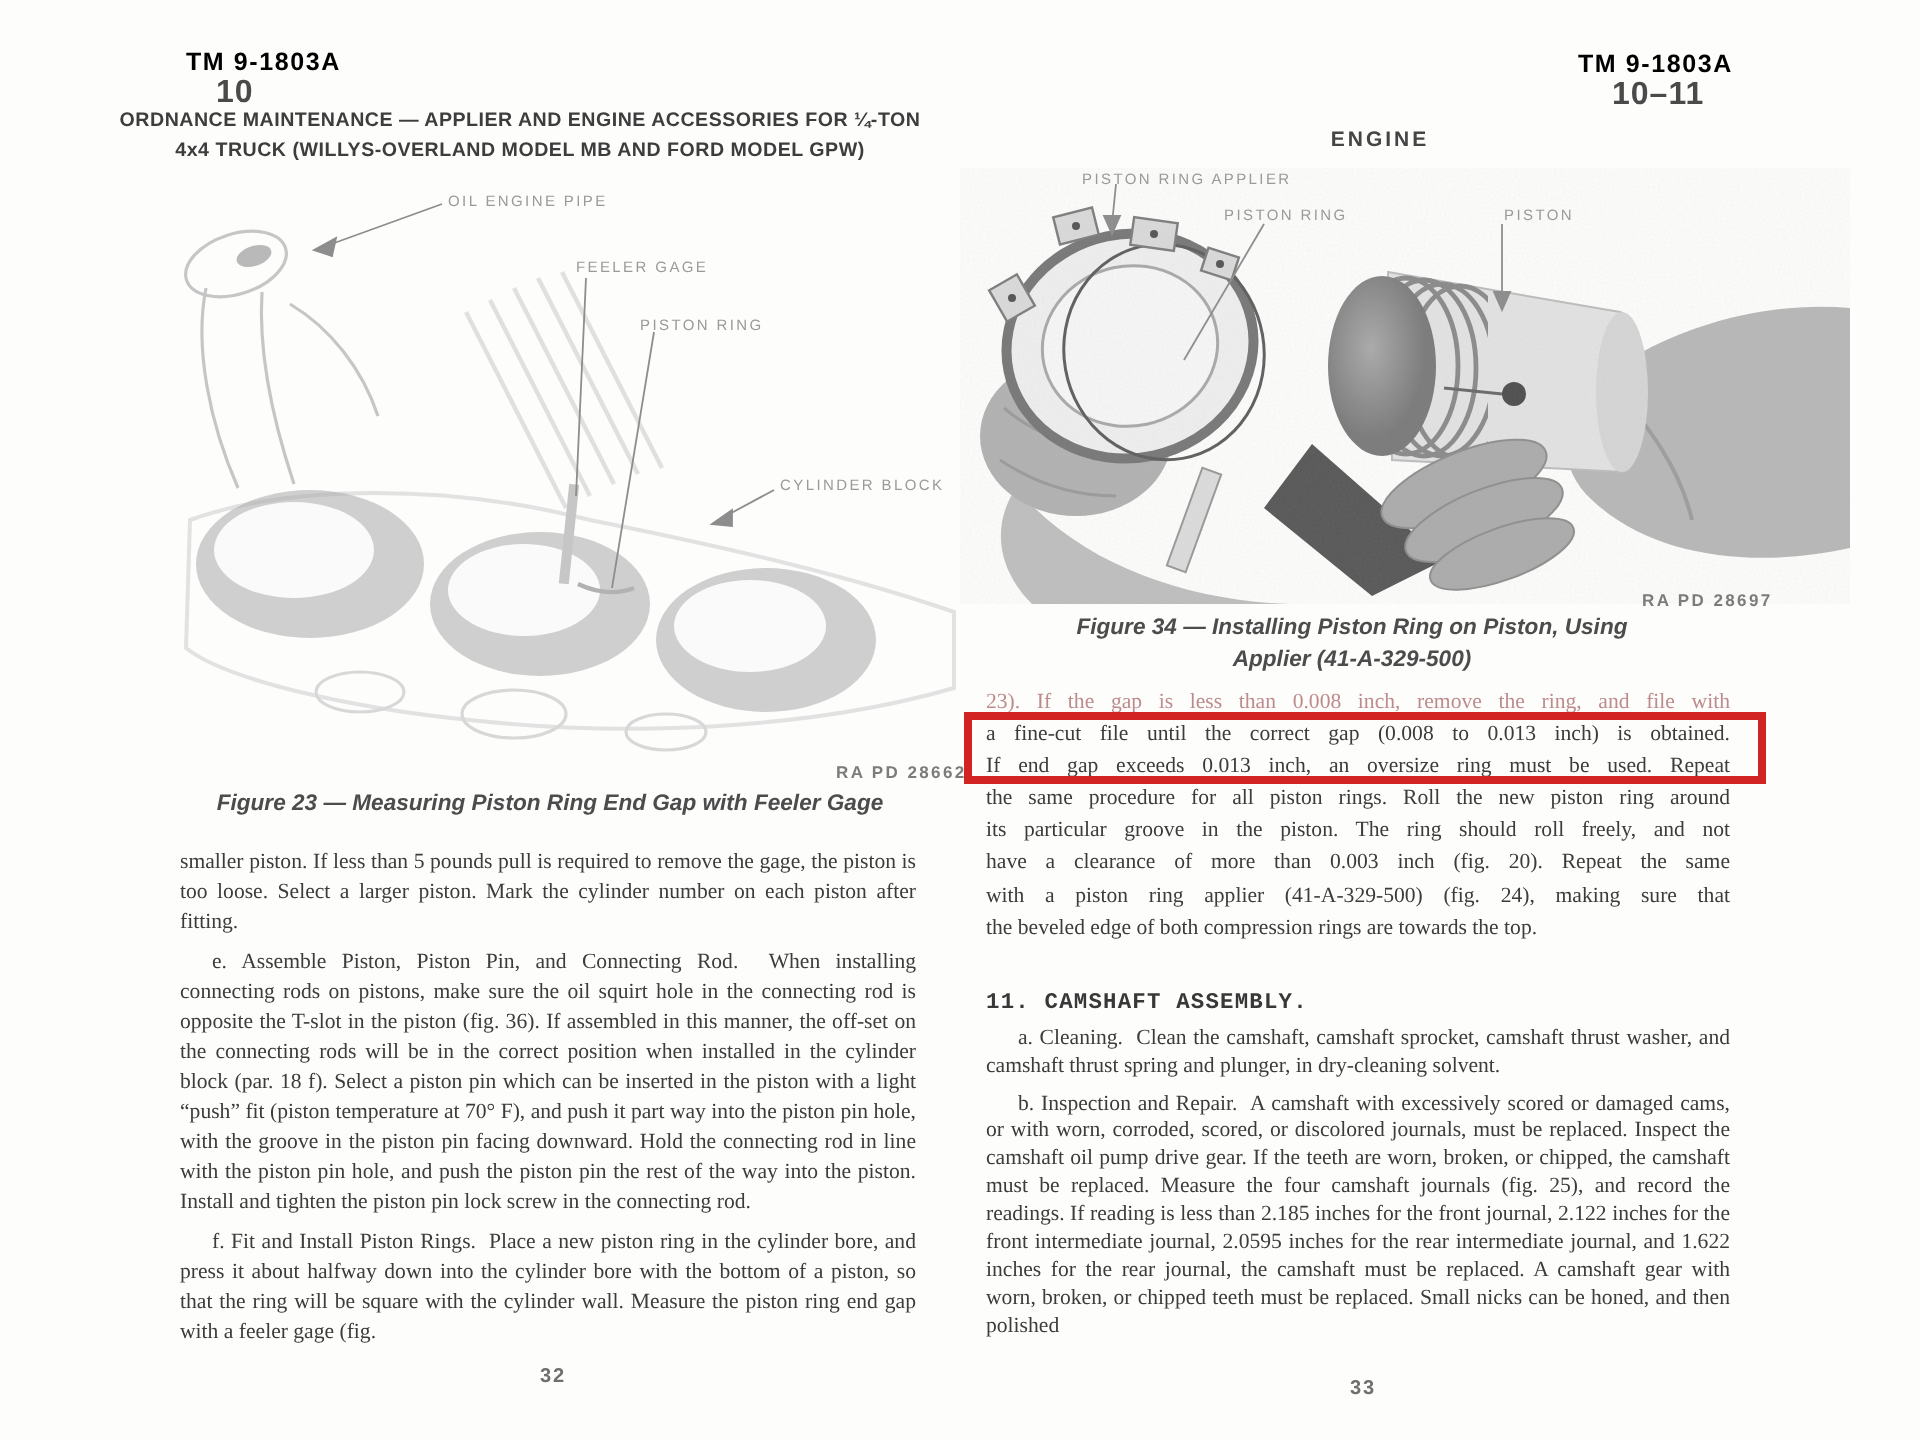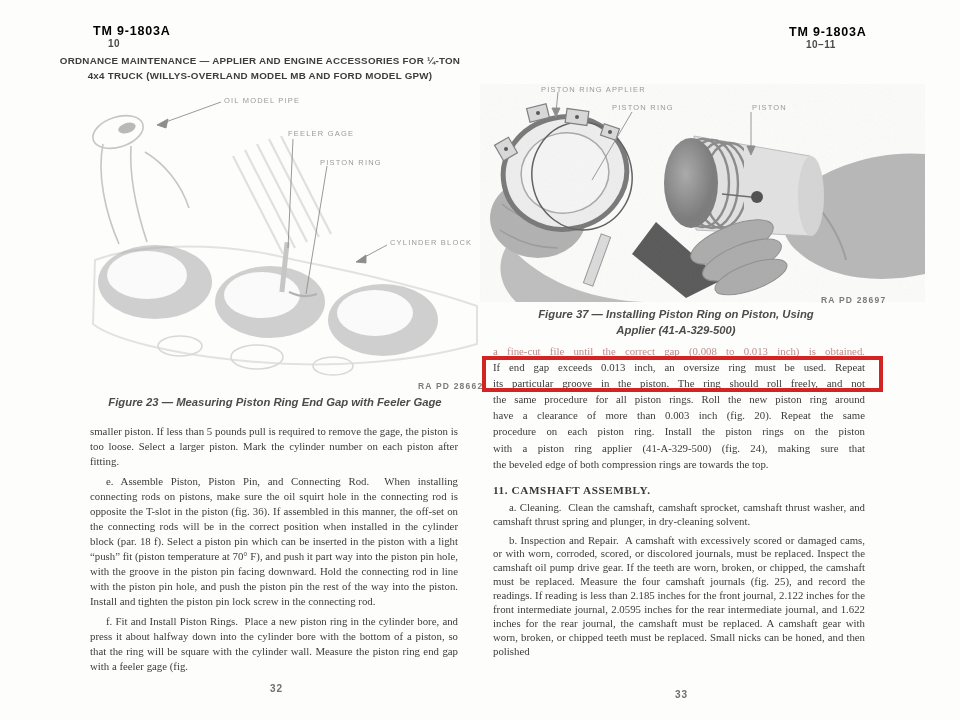--- a/index.html
+++ b/index.html
@@ -5,21 +5,21 @@
   html,body{margin:0;padding:0;background:#ffffff;}
   .canvas{
     position:relative;width:960px;height:720px;overflow:hidden;
     background:#fdfdfc;color:#3c3c3c;
     font-family:"Liberation Serif", serif;
   }
   .abs{position:absolute;}
   
   .tm{font-family:"Liberation Sans",sans-serif;font-weight:bold;font-size:12.5px;
       letter-spacing:.8px;color:#000000;white-space:nowrap;}
-  .pgref{font-family:"Liberation Sans",sans-serif;font-weight:bold;font-size:10px;
+  .pgref{font-family:"Liberation Sans",sans-serif;font-weight:bold;font-size:16px;
       letter-spacing:.5px;color:#4a4a4a;white-space:nowrap;}
   .doctitle{font-family:"Liberation Sans",sans-serif;font-weight:bold;font-size:9.8px;
       letter-spacing:.25px;color:#3d3d3d;text-align:center;line-height:15px;white-space:nowrap;}
   .secheading{font-family:"Liberation Sans",sans-serif;font-weight:bold;font-size:10.5px;
       letter-spacing:1.5px;color:#454545;text-align:center;}
   
   .figlabel{font-family:"Liberation Sans",sans-serif;font-size:7.5px;letter-spacing:1.2px;
       color:#9a9a9a;white-space:nowrap;}
   .rapd{font-family:"Liberation Sans",sans-serif;font-weight:bold;font-size:8.5px;
       letter-spacing:1.2px;color:#7c7c7c;white-space:nowrap;}
@@ -29,22 +29,22 @@
   .left-body{left:90px;top:424px;width:368px;font-size:10.8px;line-height:15px;
       text-align:justify;}
   .right-body{left:493px;top:343px;width:372px;font-size:10.8px;}
   .left-body p{margin:0;}
   .p-indent{text-indent:16px;margin-top:5px !important;}
   .lead{font-weight:normal;}
   .tline{height:16.1px;line-height:16.1px;text-align:justify;text-align-last:justify;
       white-space:normal;}
   .tline-last{text-align-last:left;}
   .para1 .tline:first-child{color:rgba(173,110,110,.8);}
-  .camshaft-h{font-weight:bold;font-size:11.2px;letter-spacing:.6px;margin-top:12px;
-      color:#383838;}
+  .camshaft-h{font-weight:bold;font-size:11.2px;letter-spacing:.6px;margin-top:24px;
+      color:#383838;font-family:Liberation Mono, monospace;}
   .para-flow{margin-top:5px;text-indent:16px;text-align:justify;line-height:13.9px;}
   .pagenum{font-family:"Liberation Sans",sans-serif;font-weight:bold;font-size:10px;
       color:#6f6f6f;letter-spacing:1px;}
   .redbox{left:482px;top:356px;width:393px;height:28px;border:4.5px solid #d32424;z-index:6;}
 </style>
 </head>
 <body>
 
 <div class="canvas">
 
@@ -97,21 +97,21 @@
       <g stroke="#8d8d8d" stroke-width="0.9" fill="#8d8d8d">
         <line x1="136" y1="10" x2="78" y2="31"></line>
         <polygon points="72,33 83,27 81,36"></polygon>
         <line x1="208" y1="47" x2="203" y2="156"></line>
         <line x1="242" y1="74" x2="221" y2="202"></line>
         <line x1="302" y1="153" x2="276" y2="167"></line>
         <polygon points="271,170 281,163 281,171"></polygon>
       </g>
     </svg>
 
-    <div class="abs figlabel" style="left:224px;top:96px;">OIL MODEL PIPE</div>
+    <div class="abs figlabel" style="left:224px;top:96px;">OIL ENGINE PIPE</div>
     <div class="abs figlabel" style="left:288px;top:129px;">FEELER GAGE</div>
     <div class="abs figlabel" style="left:320px;top:158px;">PISTON RING</div>
     <div class="abs figlabel" style="left:390px;top:238px;">CYLINDER BLOCK</div>
     <div class="abs rapd" style="left:418px;top:381px;">RA PD 28662</div>
 
     <div class="abs caption" style="left:60px;top:396px;width:430px;">Figure 23 — Measuring Piston Ring End Gap with Feeler Gage</div>
 
     <div class="abs left-body">
       <p>smaller piston.  If less than 5 pounds pull is required to remove the gage, the piston is too loose.  Select a larger piston.  Mark the cylinder number on each piston after fitting.</p>
       <p class="p-indent"><span class="lead">e.  Assemble Piston, Piston Pin, and Connecting Rod.</span>&nbsp; <span>When installing connecting rods on pistons, make sure the oil squirt hole in the connecting rod is opposite the T-slot in the piston (fig. 36). If assembled in this manner, the off-set on the connecting rods will be in the correct position when installed in the cylinder block (par. 18 f).  Select a piston pin which can be inserted in the piston with a light “push” fit (piston temperature at 70° F), and push it part way into the piston pin hole, with the groove in the piston pin facing downward.  Hold the connecting rod in line with the piston pin hole, and push the piston pin the rest of the way into the piston.  Install and tighten the piston pin lock screw in the connecting rod.</span></p>
@@ -119,20 +119,21 @@
     </div>
 
     <div class="abs pagenum" style="left:270px;top:683px;">32</div>
   </div>
 
   <div class="abs" style="left:480px;top:0;width:480px;height:720px;">
 
     <div class="abs tm" style="left:309px;top:25px;">TM 9-1803A</div>
     <div class="abs pgref" style="left:326px;top:39px;">10–11</div>
 
+    <div class="abs secheading" style="left:60px;top:64px;width:300px;">ENGINE</div>
 
     <svg class="abs" style="left:0px;top:84px;" width="445" height="218" viewBox="0 0 445 218">
       <defs>
         <radialGradient id="crownGrad" cx="40%" cy="40%">
           <stop offset="0%" stop-color="#ababab"></stop>
           <stop offset="100%" stop-color="#7b7b7b"></stop>
         </radialGradient>
         <clipPath id="cpG">
             <rect x="212" y="48" width="52" height="104"></rect>
           </clipPath>
@@ -204,31 +205,31 @@
       </g>
 
       <rect width="445" height="218" filter="url(#grain)" opacity="0.16"></rect>
     </svg>
 
     <div class="abs figlabel" style="left:61px;top:85px;">PISTON RING APPLIER</div>
     <div class="abs figlabel" style="left:132px;top:103px;">PISTON RING</div>
     <div class="abs figlabel" style="left:272px;top:103px;">PISTON</div>
     <div class="abs rapd" style="left:325px;top:295px;padding-left:16px;">RA PD 28697</div>
 
-    <div class="abs caption" style="left:16px;top:308px;width:360px;">Figure 37 — Installing Piston Ring on Piston, Using</div>
+    <div class="abs caption" style="left:16px;top:308px;width:360px;">Figure 34 — Installing Piston Ring on Piston, Using</div>
     <div class="abs caption" style="left:16px;top:324px;width:360px;">Applier (41-A-329-500)</div>
 
     <div class="abs right-body" style="left:13px;">
       <div class="para1">
+          <div class="tline">23).  If the gap is less than 0.008 inch, remove the ring, and file with</div>
           <div class="tline">a fine-cut file until the correct gap (0.008 to 0.013 inch) is obtained.</div>
           <div class="tline">If end gap exceeds 0.013 inch, an oversize ring must be used.  Repeat</div>
+          <div class="tline">the same procedure for all piston rings.  Roll the new piston ring around</div>
           <div class="tline">its particular groove in the piston.  The ring should roll freely, and not</div>
-          <div class="tline">the same procedure for all piston rings.  Roll the new piston ring around</div>
           <div class="tline">have a clearance of more than 0.003 inch (fig. 20).  Repeat the same</div>
-          <div class="tline">procedure on each piston ring.  Install the piston rings on the piston</div>
           <div class="tline">with a piston ring applier (41-A-329-500) (fig. 24), making sure that</div>
           <div class="tline tline-last">the beveled edge of both compression rings are towards the top.</div>
         </div>
       <div class="camshaft-h">11.   CAMSHAFT ASSEMBLY.</div>
       <div class="para-flow"><span class="lead">a.  Cleaning.</span>&nbsp; <span>Clean the camshaft, camshaft sprocket, camshaft thrust washer, and camshaft thrust spring and plunger, in dry-cleaning solvent.</span></div>
       <div class="para-flow"><span class="lead">b.  Inspection and Repair.</span>&nbsp; <span>A camshaft with excessively scored or damaged cams, or with worn, corroded, scored, or discolored journals, must be replaced.  Inspect the camshaft oil pump drive gear.  If the teeth are worn, broken, or chipped, the camshaft must be replaced. Measure the four camshaft journals (fig. 25), and record the readings. If reading is less than 2.185 inches for the front journal, 2.122 inches for the front intermediate journal, 2.0595 inches for the rear intermediate journal, and 1.622 inches for the rear journal, the camshaft must be replaced.  A camshaft gear with worn, broken, or chipped teeth must be replaced.  Small nicks can be honed, and then polished</span></div>
     </div>
 
     <div class="abs pagenum" style="left:195px;top:689px;">33</div>
   </div>

